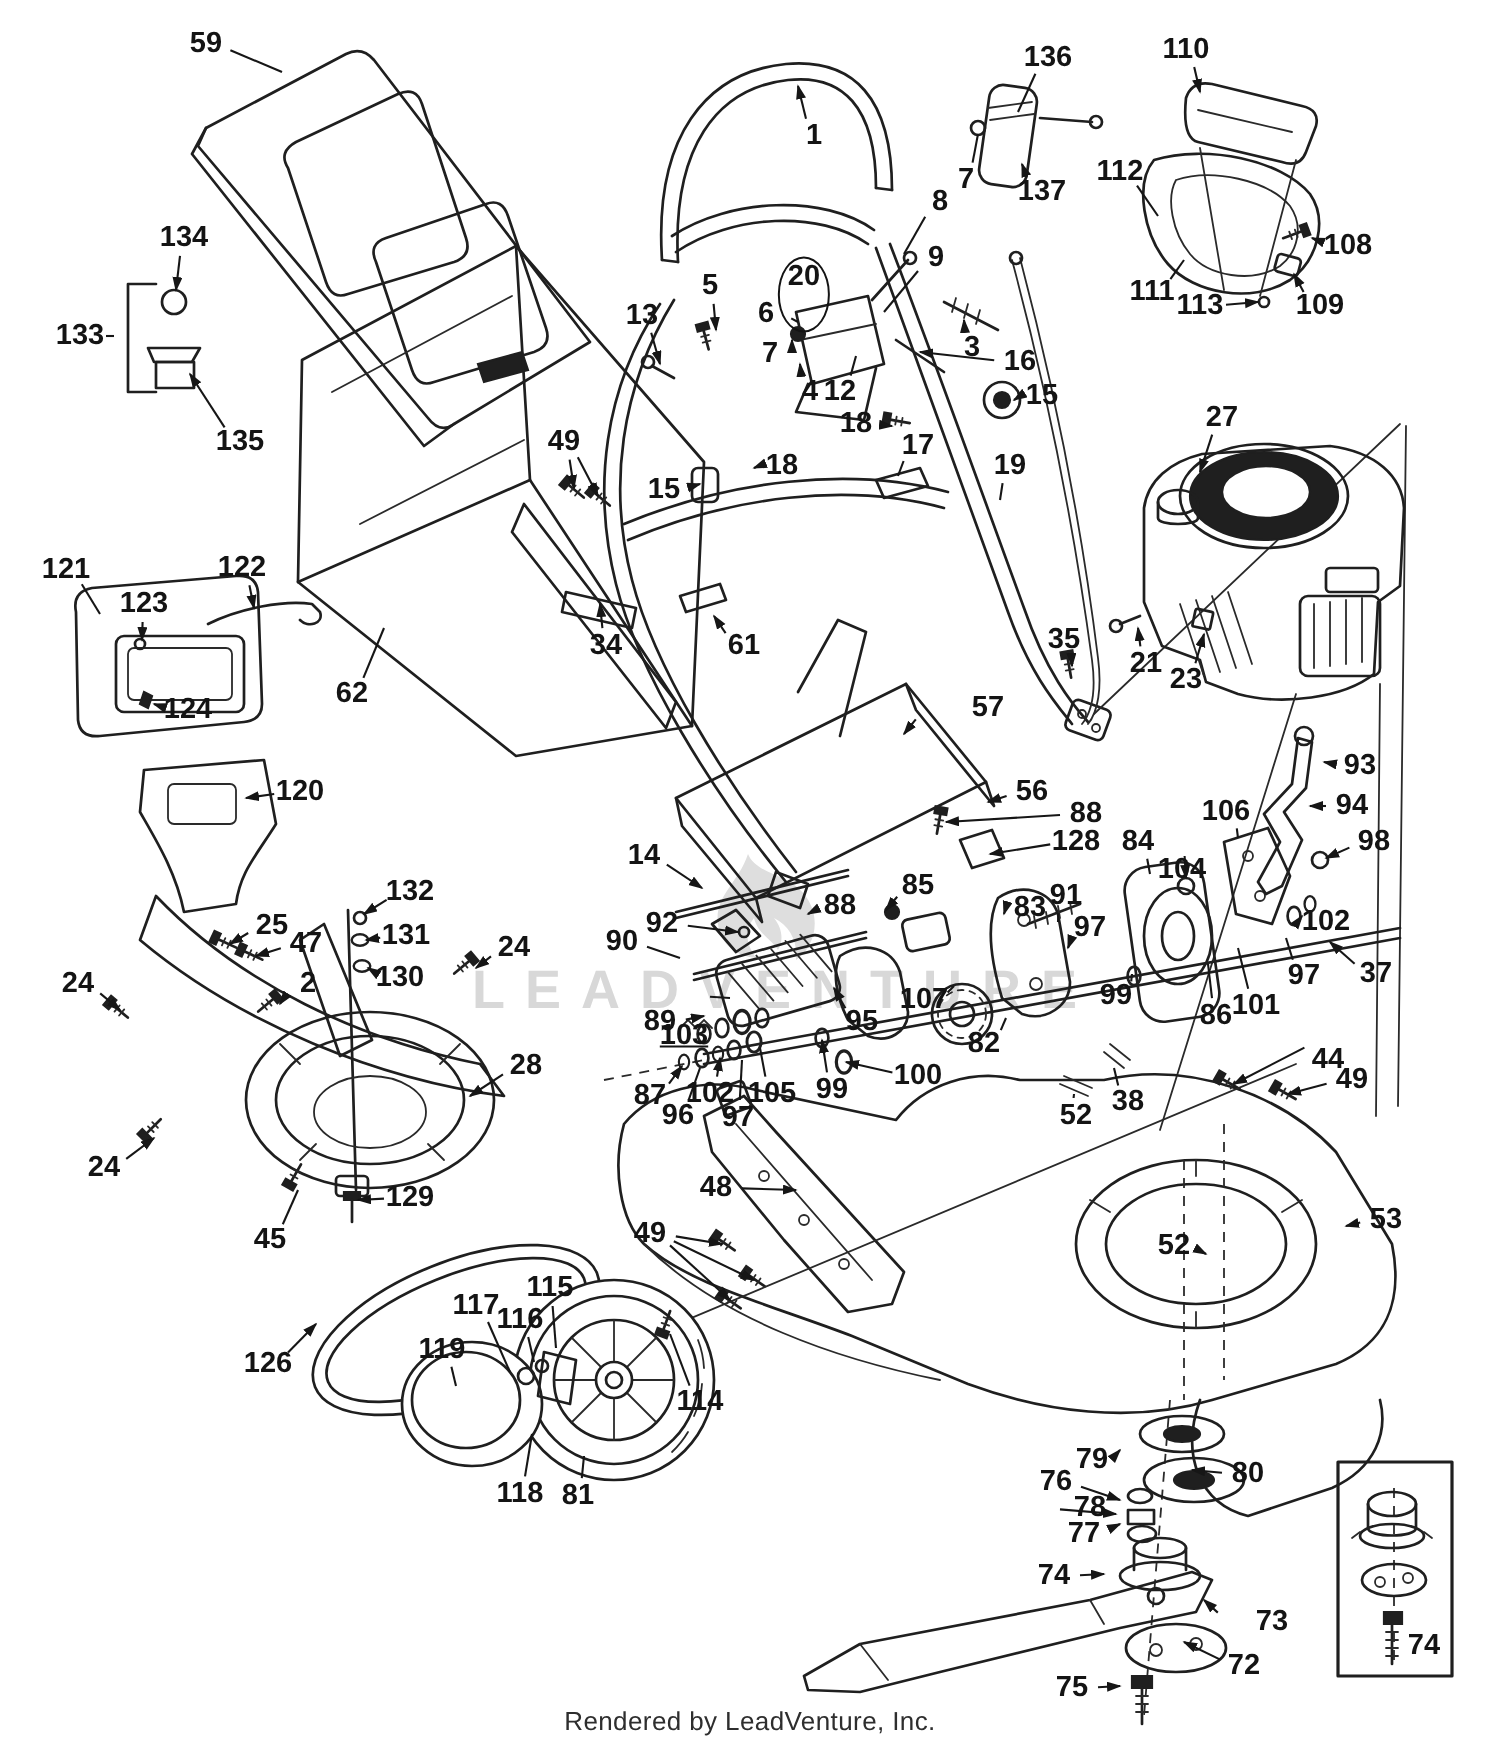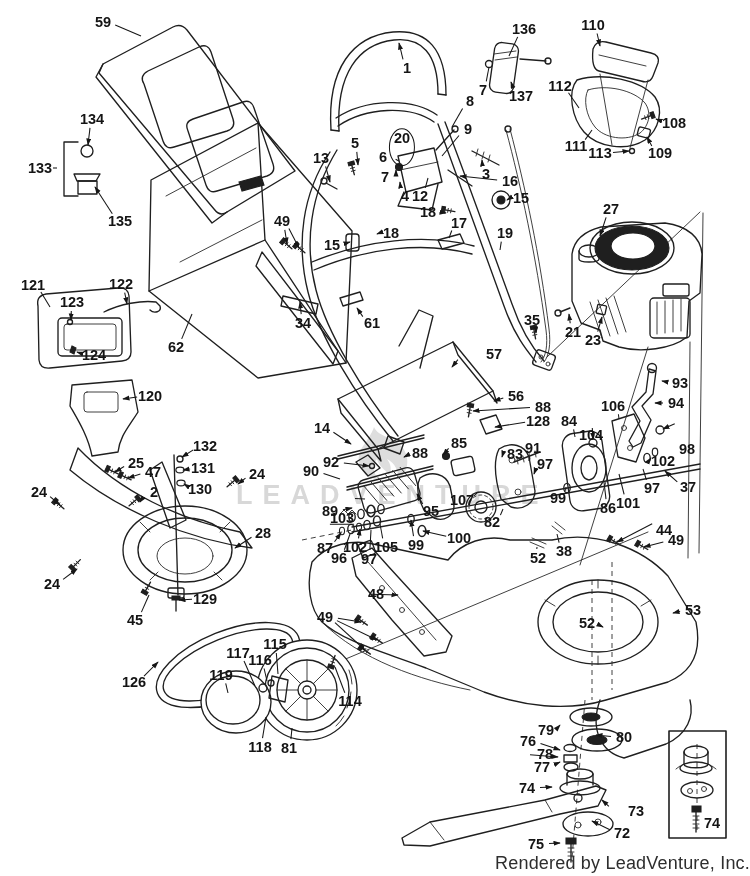--- a/index.html
+++ b/index.html
@@ -18,22 +18,22 @@
   #art .dark{stroke:#1f1f1f;stroke-width:1.1;fill:#1f1f1f;}
   #art .dash{stroke:#2a2a2a;stroke-width:0.9;fill:none;stroke-dasharray:5 4;}
   #leaders{position:absolute;left:0;top:0;z-index:2;pointer-events:none;}
   #leaders line{stroke:#161616;stroke-width:1.05;}
   .callout{
     position:absolute;transform:translate(-50%,-50%);z-index:3;
     font-size:14.5px;font-weight:600;color:#141414;white-space:nowrap;line-height:1;
   }
   .callout.circled{border:1.6px solid #141414;border-radius:50%;padding:2px 4px 19px;}
   .footer{
-    position:absolute;left:0;right:0;top:853px;text-align:right;z-index:3;
-    font-size:18px;color:#2e2e2e;letter-spacing:0.2px;
+    position:absolute;left:0;right:0;top:853px;text-align:center;z-index:3;
+    font-size:13px;color:#2e2e2e;letter-spacing:0.2px;
   }
 </style>
 </head>
 <body>
 
 <div class="watermark-text">LEADVENTURE</div>
 
 <svg id="art" width="750" height="876" viewBox="0 0 750 876">
   <defs>
     <g id="scr">
@@ -540,21 +540,21 @@
     <span class="callout" style="left: 339px; top: 558px;">96</span>
     <span class="callout" style="left: 355px; top: 547px;">102</span>
     <span class="callout" style="left: 369px; top: 559px;">97</span>
     <span class="callout" style="left: 386px; top: 547px;">105</span>
     <span class="callout" style="left: 416px; top: 545px;">99</span>
     <span class="callout" style="left: 459px; top: 538px;">100</span>
     <span class="callout" style="left: 492px; top: 522px;">82</span>
     <span class="callout" style="left: 680px; top: 383px;">93</span>
     <span class="callout" style="left: 676px; top: 403px;">94</span>
     <span class="callout" style="left: 613px; top: 406px;">106</span>
-    <span class="callout" style="left: 687px; top: 421px; margin-top: 28px;">98</span>
+    <span class="callout" style="left: 687px; top: 421px;">98</span>
     <span class="callout" style="left: 569px; top: 421px;">84</span>
     <span class="callout" style="left: 591px; top: 419px; margin-top: 16px;">104</span>
     <span class="callout" style="left: 663px; top: 461px;">102</span>
     <span class="callout" style="left: 652px; top: 488px;">97</span>
     <span class="callout" style="left: 688px; top: 487px;">37</span>
     <span class="callout" style="left: 608px; top: 508px;">86</span>
     <span class="callout" style="left: 628px; top: 503px;">101</span>
     <span class="callout" style="left: 558px; top: 498px;">99</span>
     <span class="callout" style="left: 664px; top: 530px;">44</span>
     <span class="callout" style="left: 676px; top: 540px;">49</span>
@@ -568,21 +568,21 @@
     <span class="callout" style="left: 203px; top: 468px;">131</span>
     <span class="callout" style="left: 200px; top: 489px;">130</span>
     <span class="callout" style="left: 257px; top: 474px;">24</span>
     <span class="callout" style="left: 39px; top: 492px;">24</span>
     <span class="callout" style="left: 154px; top: 492px;">2</span>
     <span class="callout" style="left: 52px; top: 584px;">24</span>
     <span class="callout" style="left: 263px; top: 533px;">28</span>
     <span class="callout" style="left: 205px; top: 599px;">129</span>
     <span class="callout" style="left: 135px; top: 620px;">45</span>
     <span class="callout" style="left: 134px; top: 682px;">126</span>
-    <span class="callout" style="left: 358px; top: 594px; margin-left: 18px;">48</span>
+    <span class="callout" style="left: 358px; top: 594px;">48</span>
     <span class="callout" style="left: 325px; top: 617px;">49</span>
     <span class="callout" style="left: 221px; top: 675px;">119</span>
     <span class="callout" style="left: 238px; top: 653px;">117</span>
     <span class="callout" style="left: 260px; top: 660px;">116</span>
     <span class="callout" style="left: 275px; top: 644px;">115</span>
     <span class="callout" style="left: 260px; top: 747px;">118</span>
     <span class="callout" style="left: 289px; top: 748px;">81</span>
     <span class="callout" style="left: 350px; top: 701px;">114</span>
     <span class="callout" style="left: 546px; top: 730px;">79</span>
     <span class="callout" style="left: 624px; top: 737px;">80</span>

